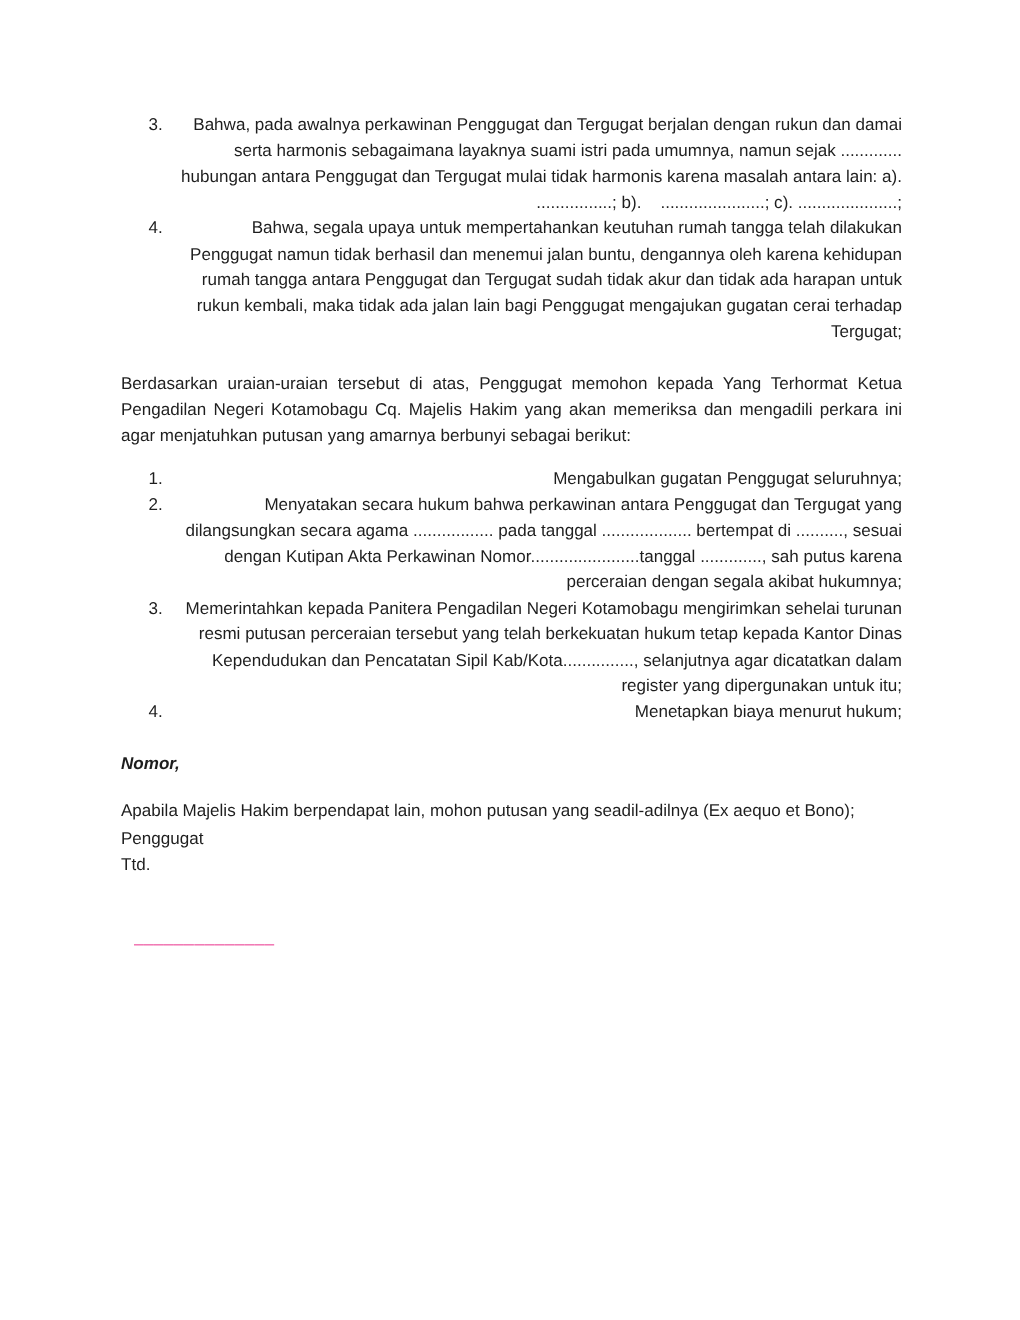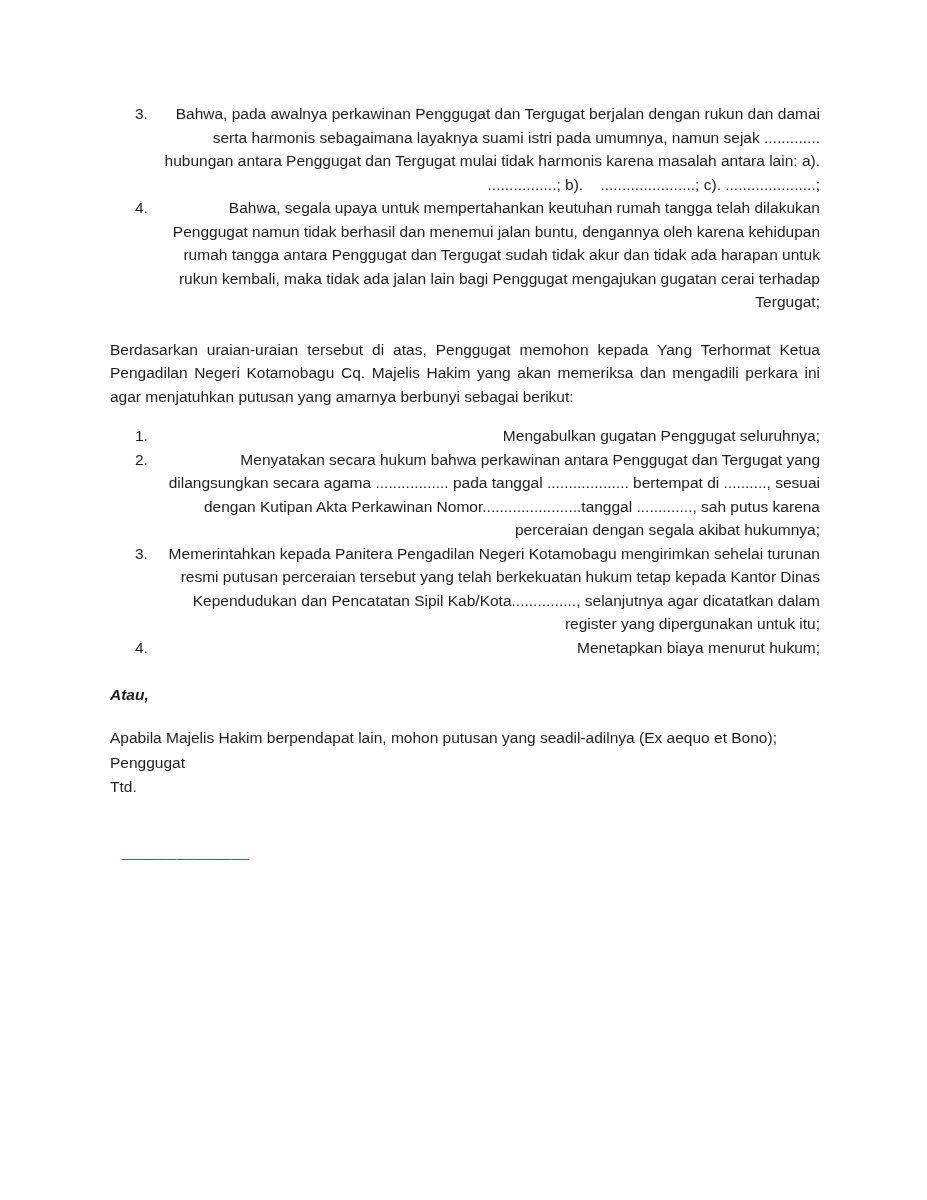--- a/index.html
+++ b/index.html
@@ -29,21 +29,21 @@
   .mt-intro   { margin-top: 24px; }
   .mt-list    { margin-top: 16px; }
   .mt-atau    { margin-top: 24px; }
   .mt-closing { margin-top: 19px; }
   .mt-salut   { margin-top: 14px; }
   .mt-sign    { margin-top: 2px; }
   .mt-ttd     { }
   .mt-line    { margin-top: 42px; }
   .bold-italic { font-weight: bold; font-style: italic; }
   .italic { }
-  .sig-line { letter-spacing: 0.5px; color: #15803d; margin-left: 12px; }
+  .sig-line { letter-spacing: 0.5px; color: #ec4899; margin-left: 12px; }
 </style>
 </head>
 <body>
 
 <div class="page">
   <div class="content">
 
     <div class="doc-list">
       <div class="doc-item">
         <span class="num">3.</span>
@@ -72,21 +72,21 @@
         <span class="num">3.</span>
         <span class="txt">Memerintahkan kepada Panitera Pengadilan Negeri Kotamobagu mengirimkan sehelai turunan resmi putusan perceraian tersebut yang telah berkekuatan hukum tetap kepada Kantor Dinas Kependudukan dan Pencatatan Sipil Kab/Kota..............., selanjutnya agar dicatatkan dalam register yang dipergunakan untuk itu;</span>
       </div>
       <div class="doc-item">
         <span class="num">4.</span>
         <span class="txt">Menetapkan biaya menurut hukum;</span>
       </div>
     </div>
 
     <p class="mt-atau">
-      <span class="bold-italic">Atau,</span>
+      <span class="bold-italic">Nomor,</span>
     </p>
 
     <p class="mt-closing">
       <span>Apabila Majelis Hakim berpendapat lain, mohon putusan yang seadil-adilnya (</span><span class="italic">Ex aequo et Bono</span><span>);</span>
     </p>
 
     <p class="mt-sign">Penggugat</p>
     <p class="mt-ttd">Ttd.</p>
     <p class="sig-line mt-line">______________</p>
 

